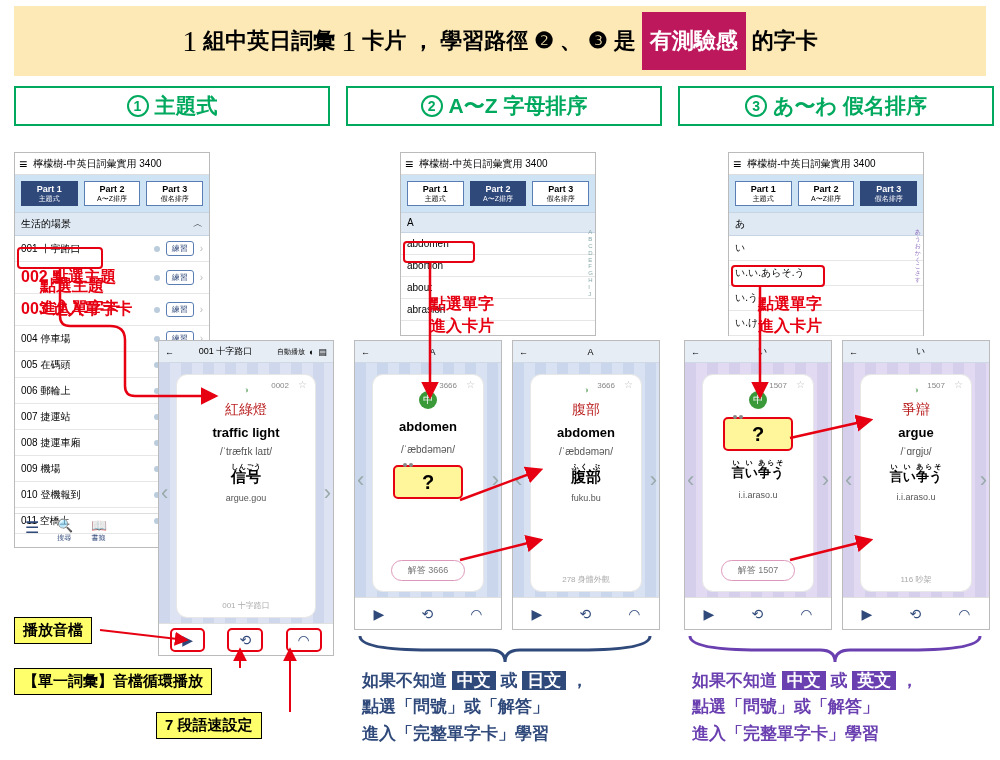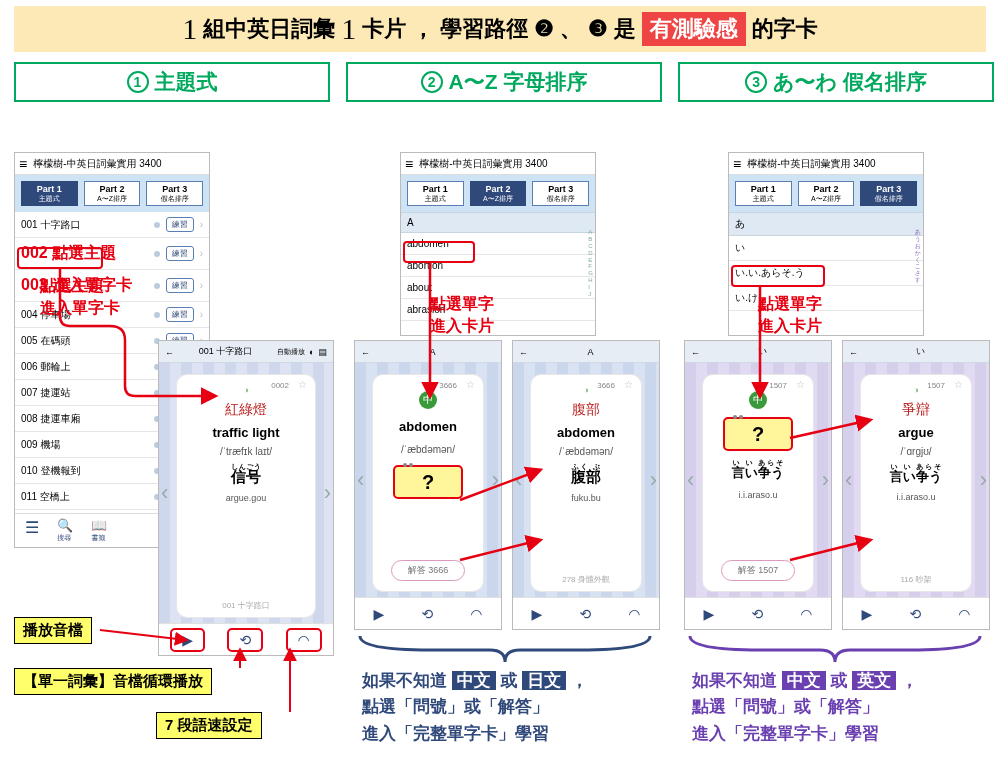--- a/index.html
+++ b/index.html
@@ -1,19 +1,19 @@
 <!DOCTYPE html>
 <html><head>
 <meta charset="utf-8">
 <style>
   *{box-sizing:border-box;margin:0;padding:0;}
   body{font-family:"Microsoft JhengHei","Hiragino Sans",sans-serif;background:#fff;width:1000px;height:760px;position:relative;overflow:hidden;}
   .banner{background:#fce9b6;margin:6px 14px 10px;padding:6px 0;display:flex;align-items:center;justify-content:center;gap:6px;font-size:22px;font-weight:600;}
   .bigone{font-family:Georgia,serif;font-size:30px;font-weight:400;}
-  .bk{background:#ef4444;color:#fff;padding:2px 8px;}
+  .bk{background:#be185d;color:#fff;padding:14px 8px;}
   .sections{display:flex;gap:16px;padding:0 14px;}
   .col{flex:1;min-width:0;position:relative;}
   .col-head{border:2px solid #00a95e;height:40px;display:flex;align-items:center;justify-content:center;gap:6px;font-size:21px;font-weight:700;color:#00a95e;margin-bottom:10px;}
   .circ{display:inline-flex;width:22px;height:22px;border:2px solid #00a95e;border-radius:50%;align-items:center;justify-content:center;font-size:14px;}
   .phone{position:absolute;background:#fff;border:1px solid #bbb;font-size:10px;}
   .topbar{height:22px;display:flex;align-items:center;gap:6px;padding:0 4px;border-bottom:1px solid #ddd;background:#fff;font-size:10px;}
   .ham{font-size:14px;line-height:1;}
   .parts{display:flex;gap:6px;padding:6px 6px;background:#cee3f4;}
   .part{flex:1;border:1px solid #5a7eb3;background:#fff;text-align:center;padding:2px 0;font-size:7px;line-height:1.2;}
   .part.active{background:#30497b;color:#fff;border-color:#30497b;}
@@ -94,20 +94,24 @@
 <div class="phone" style="left:14px;top:152px;width:196px;height:396px;">
   <div class="topbar">
       <span class="ham">≡</span>
       <span>檸檬樹-中英日詞彙實用 3400</span>
     </div>
   <div class="parts">
     <div class="part active"><span class="pt">Part 1</span><span>主題式</span></div>
     <div class="part"><span class="pt">Part 2</span><span>A〜Z排序</span></div>
     <div class="part"><span class="pt">Part 3</span><span>假名排序</span></div>
   </div>
+  <div class="sec-head">
+      <span>生活的場景</span>
+      <span>︿</span>
+    </div>
   <div id="list1">
       <div class="row">
         <span style="flex:1">001 十字路口</span>
         <span class="dot"></span>
         <span class="btn-sm">練習</span>
         <span style="color:#bbb">›</span>
       </div>
       <div class="row">
         <span style="flex: 1 1 0%; color: rgb(230, 0, 18); font-weight: 700; font-size: 16px;">002 點選主題</span>
         <span class="dot"></span>
@@ -307,20 +311,23 @@
       <span>あ</span>
     </div>
   <div id="list3">
       <div class="row">
         <span style="flex:1">い</span>
       </div>
       <div class="row">
         <span style="flex:1">い.い.あらそ.う</span>
       </div>
       <div class="row">
+        <span style="flex:1">い.う</span>
+      </div>
+      <div class="row">
         <span style="flex:1">い.け</span>
       </div>
     </div>
   <div class="alpha" style="color:#86b;">あ<br>う<br>お<br>か<br>く<br>こ<br>さ<br>す</div>
 </div>
 
 <div class="card-ph" style="left:684px;top:340px;width:148px;height:290px;">
   <div class="card-top">
       <span>←</span>
       <span>い</span>

